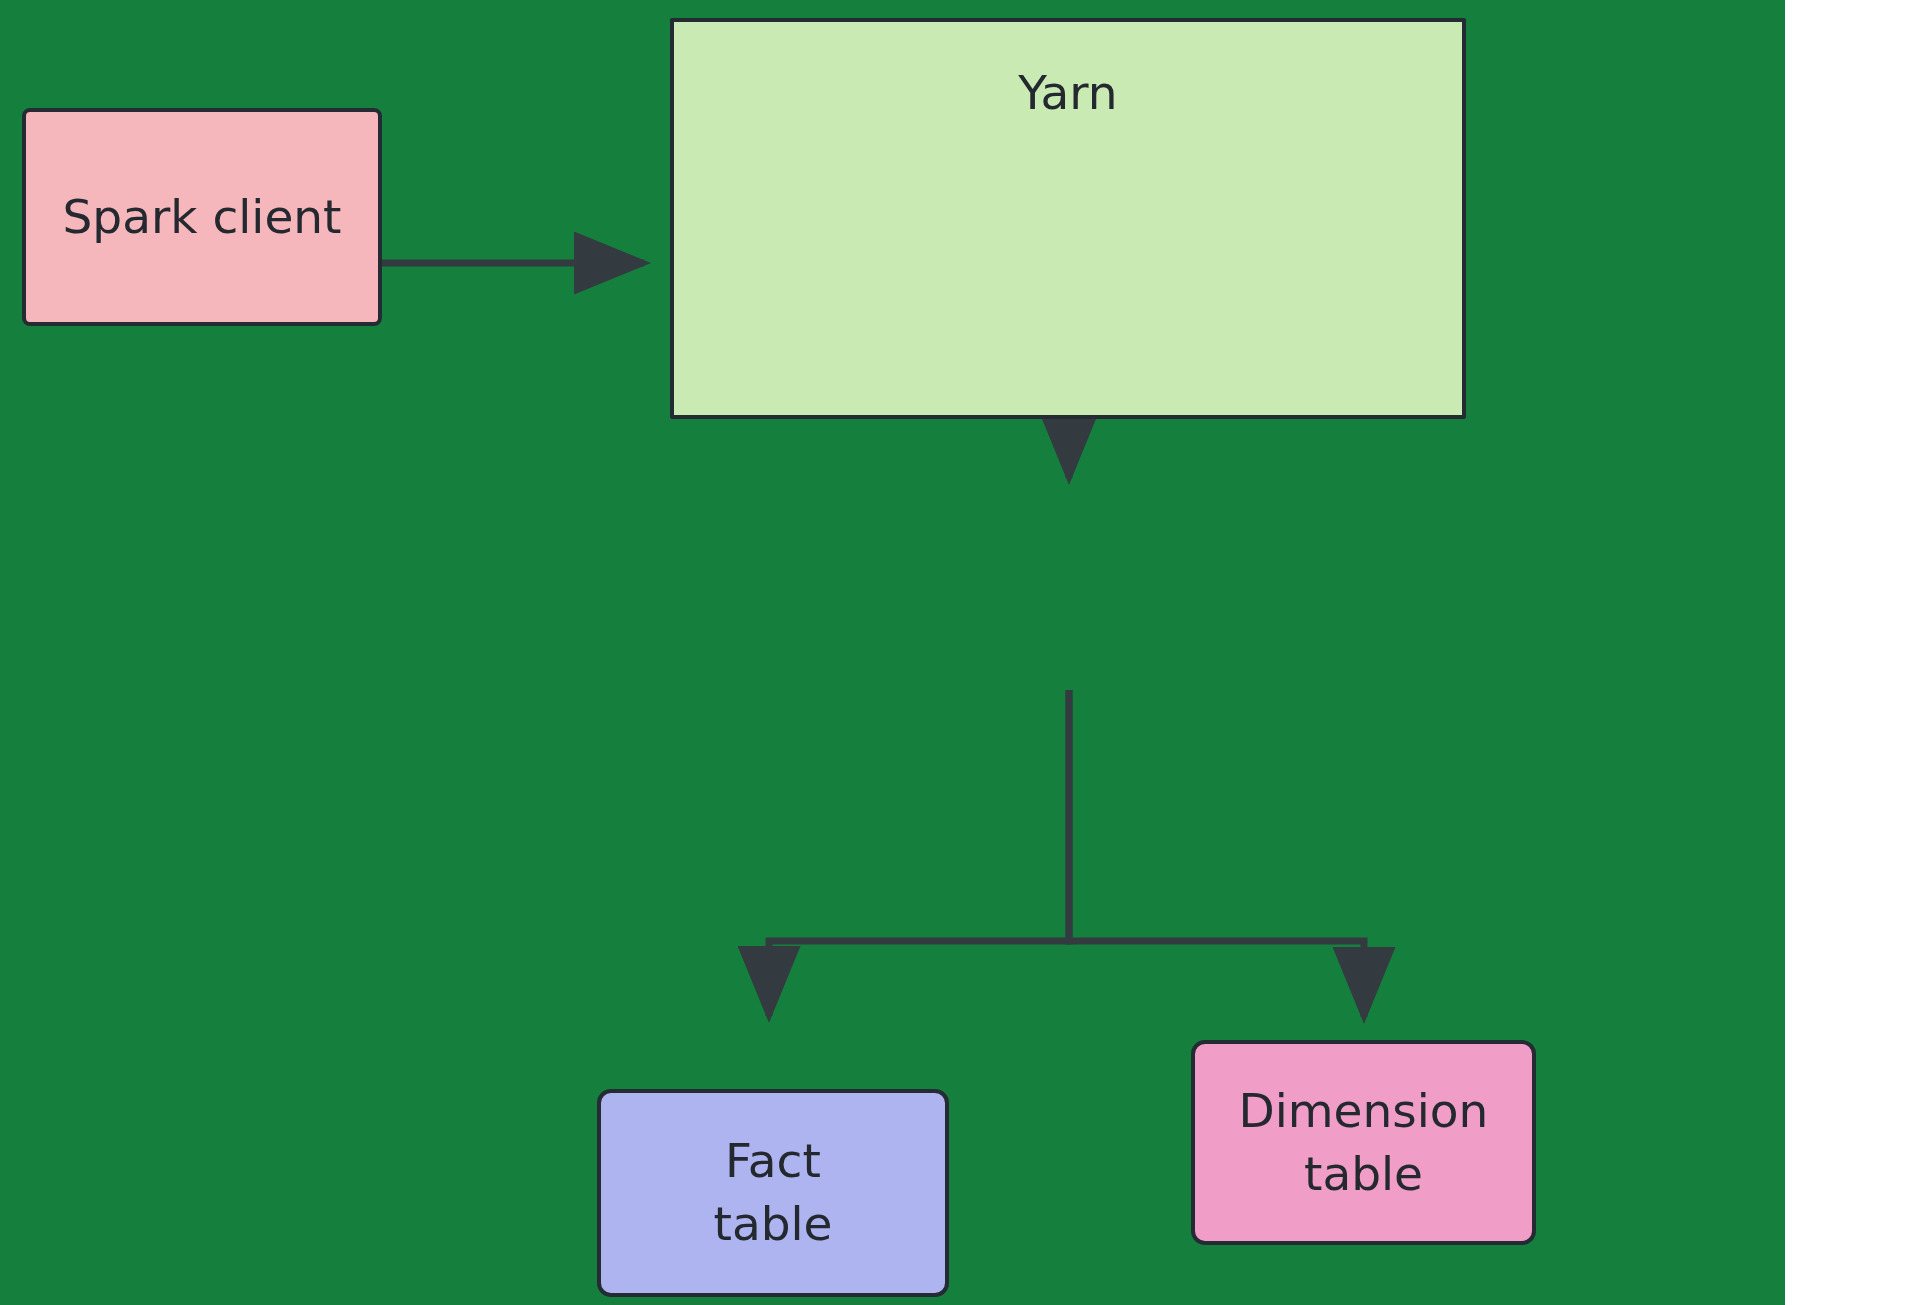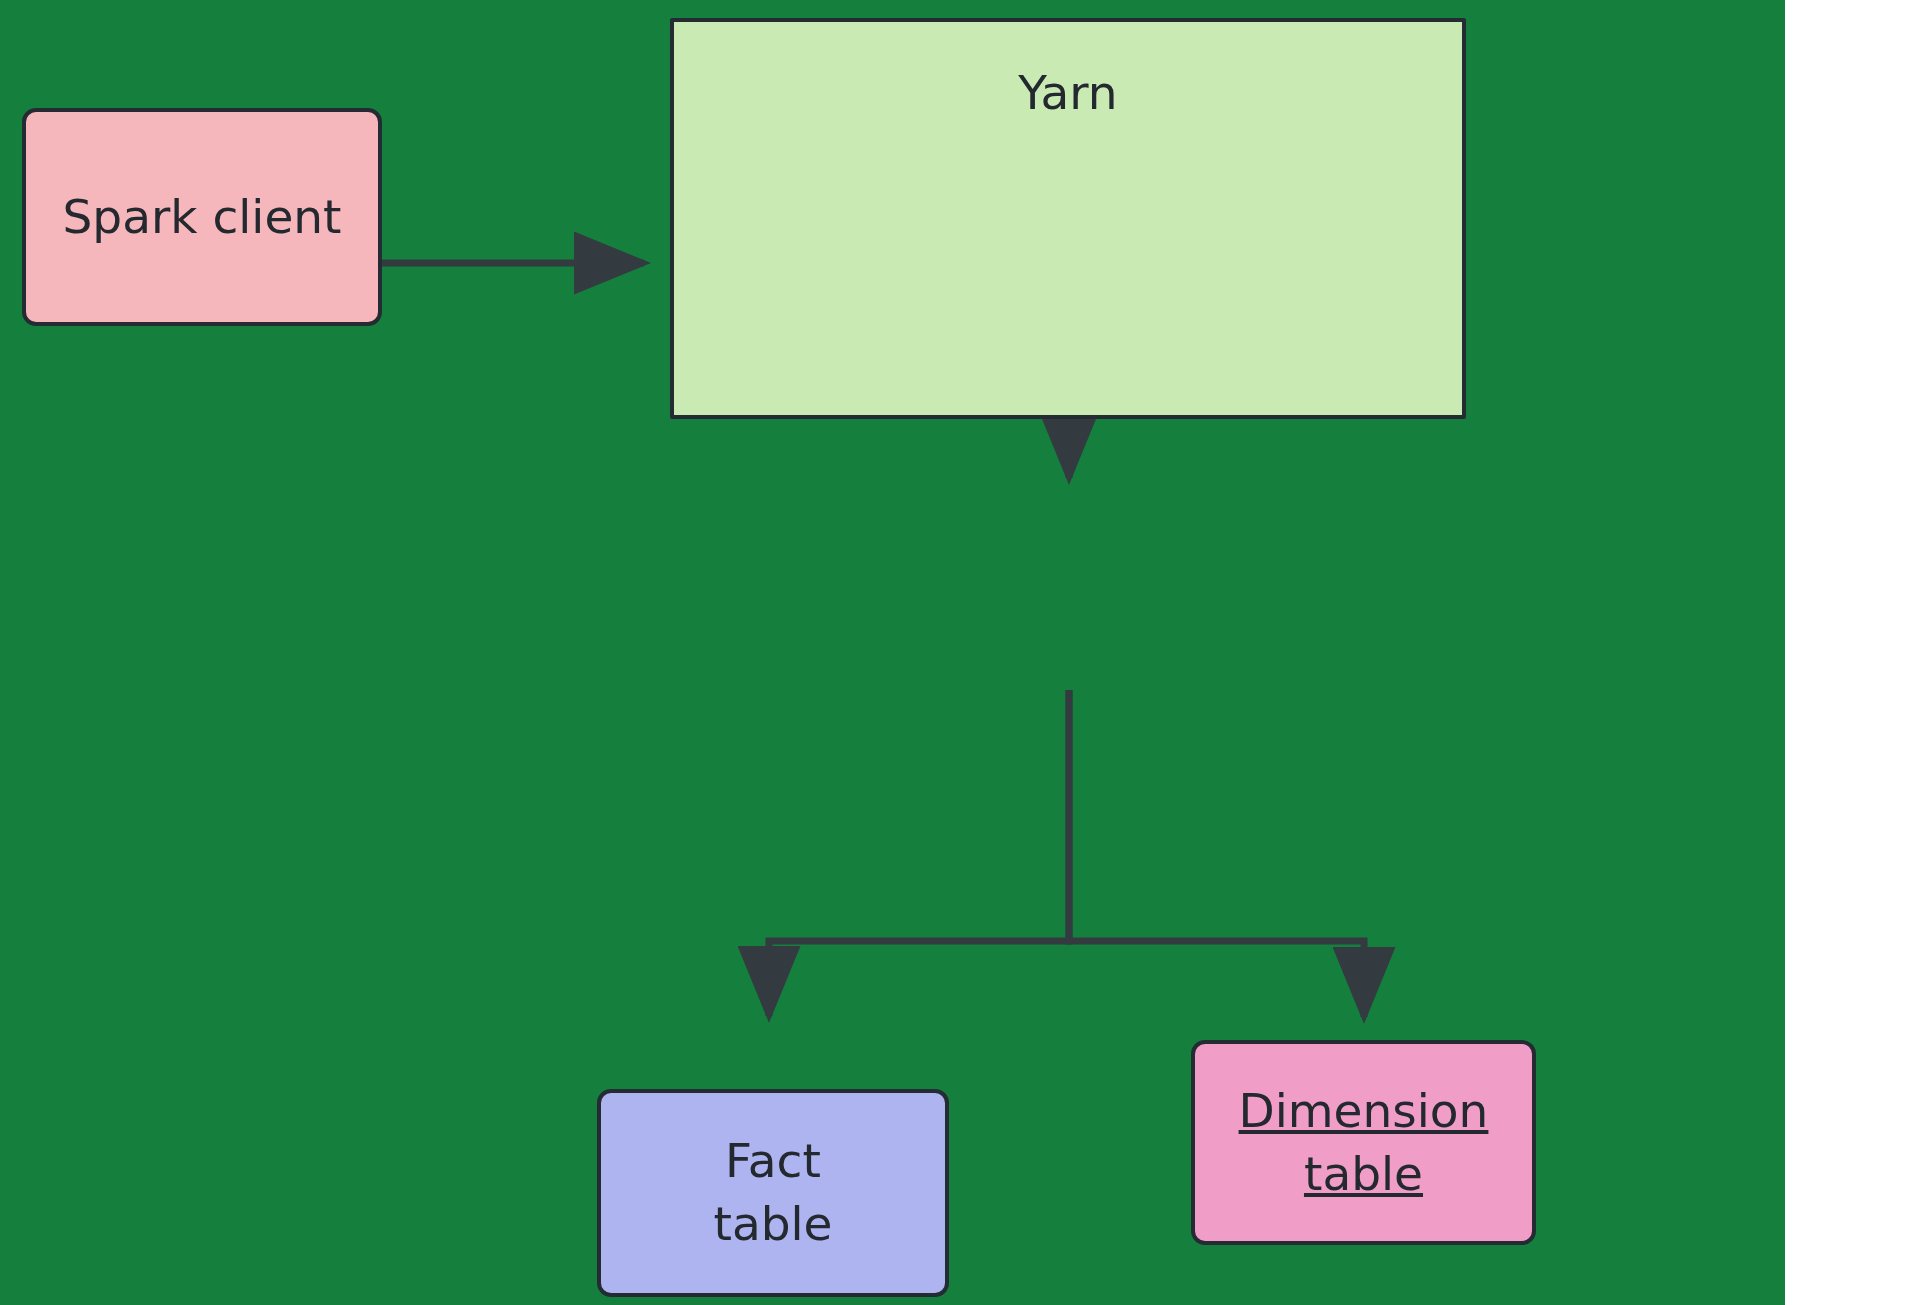--- a/index.html
+++ b/index.html
@@ -42,21 +42,21 @@
     white-space: pre-line;
   }
 
   
   #node-spark-client {
     left: 22px;
     top: 108px;
     width: 360px;
     height: 218px;
     background: #f5b7bc;
-    border-radius: 14px;
+    border-radius: 8px;
     font-size: 47px;
   }
 
   
   #node-yarn {
     left: 670px;
     top: 18px;
     width: 796px;
     height: 401px;
     background: #c9ebb3;
@@ -102,21 +102,20 @@
 
   
   #node-dimension-table {
     left: 1191px;
     top: 1040px;
     width: 345px;
     height: 205px;
     background: #f09dc7;
     border-radius: 14px;
     font-size: 47px;
-    text-decoration: underline;
   }
 </style>
 </head>
 <body>
 
 <div id="canvas">
 
   <svg id="edge-layer" viewBox="0 0 1915 1305" width="1915" height="1305">
     <defs>
       <marker id="arrowhead" markerWidth="11" markerHeight="9" refX="10" refY="4.5" orient="auto" markerUnits="strokeWidth">

